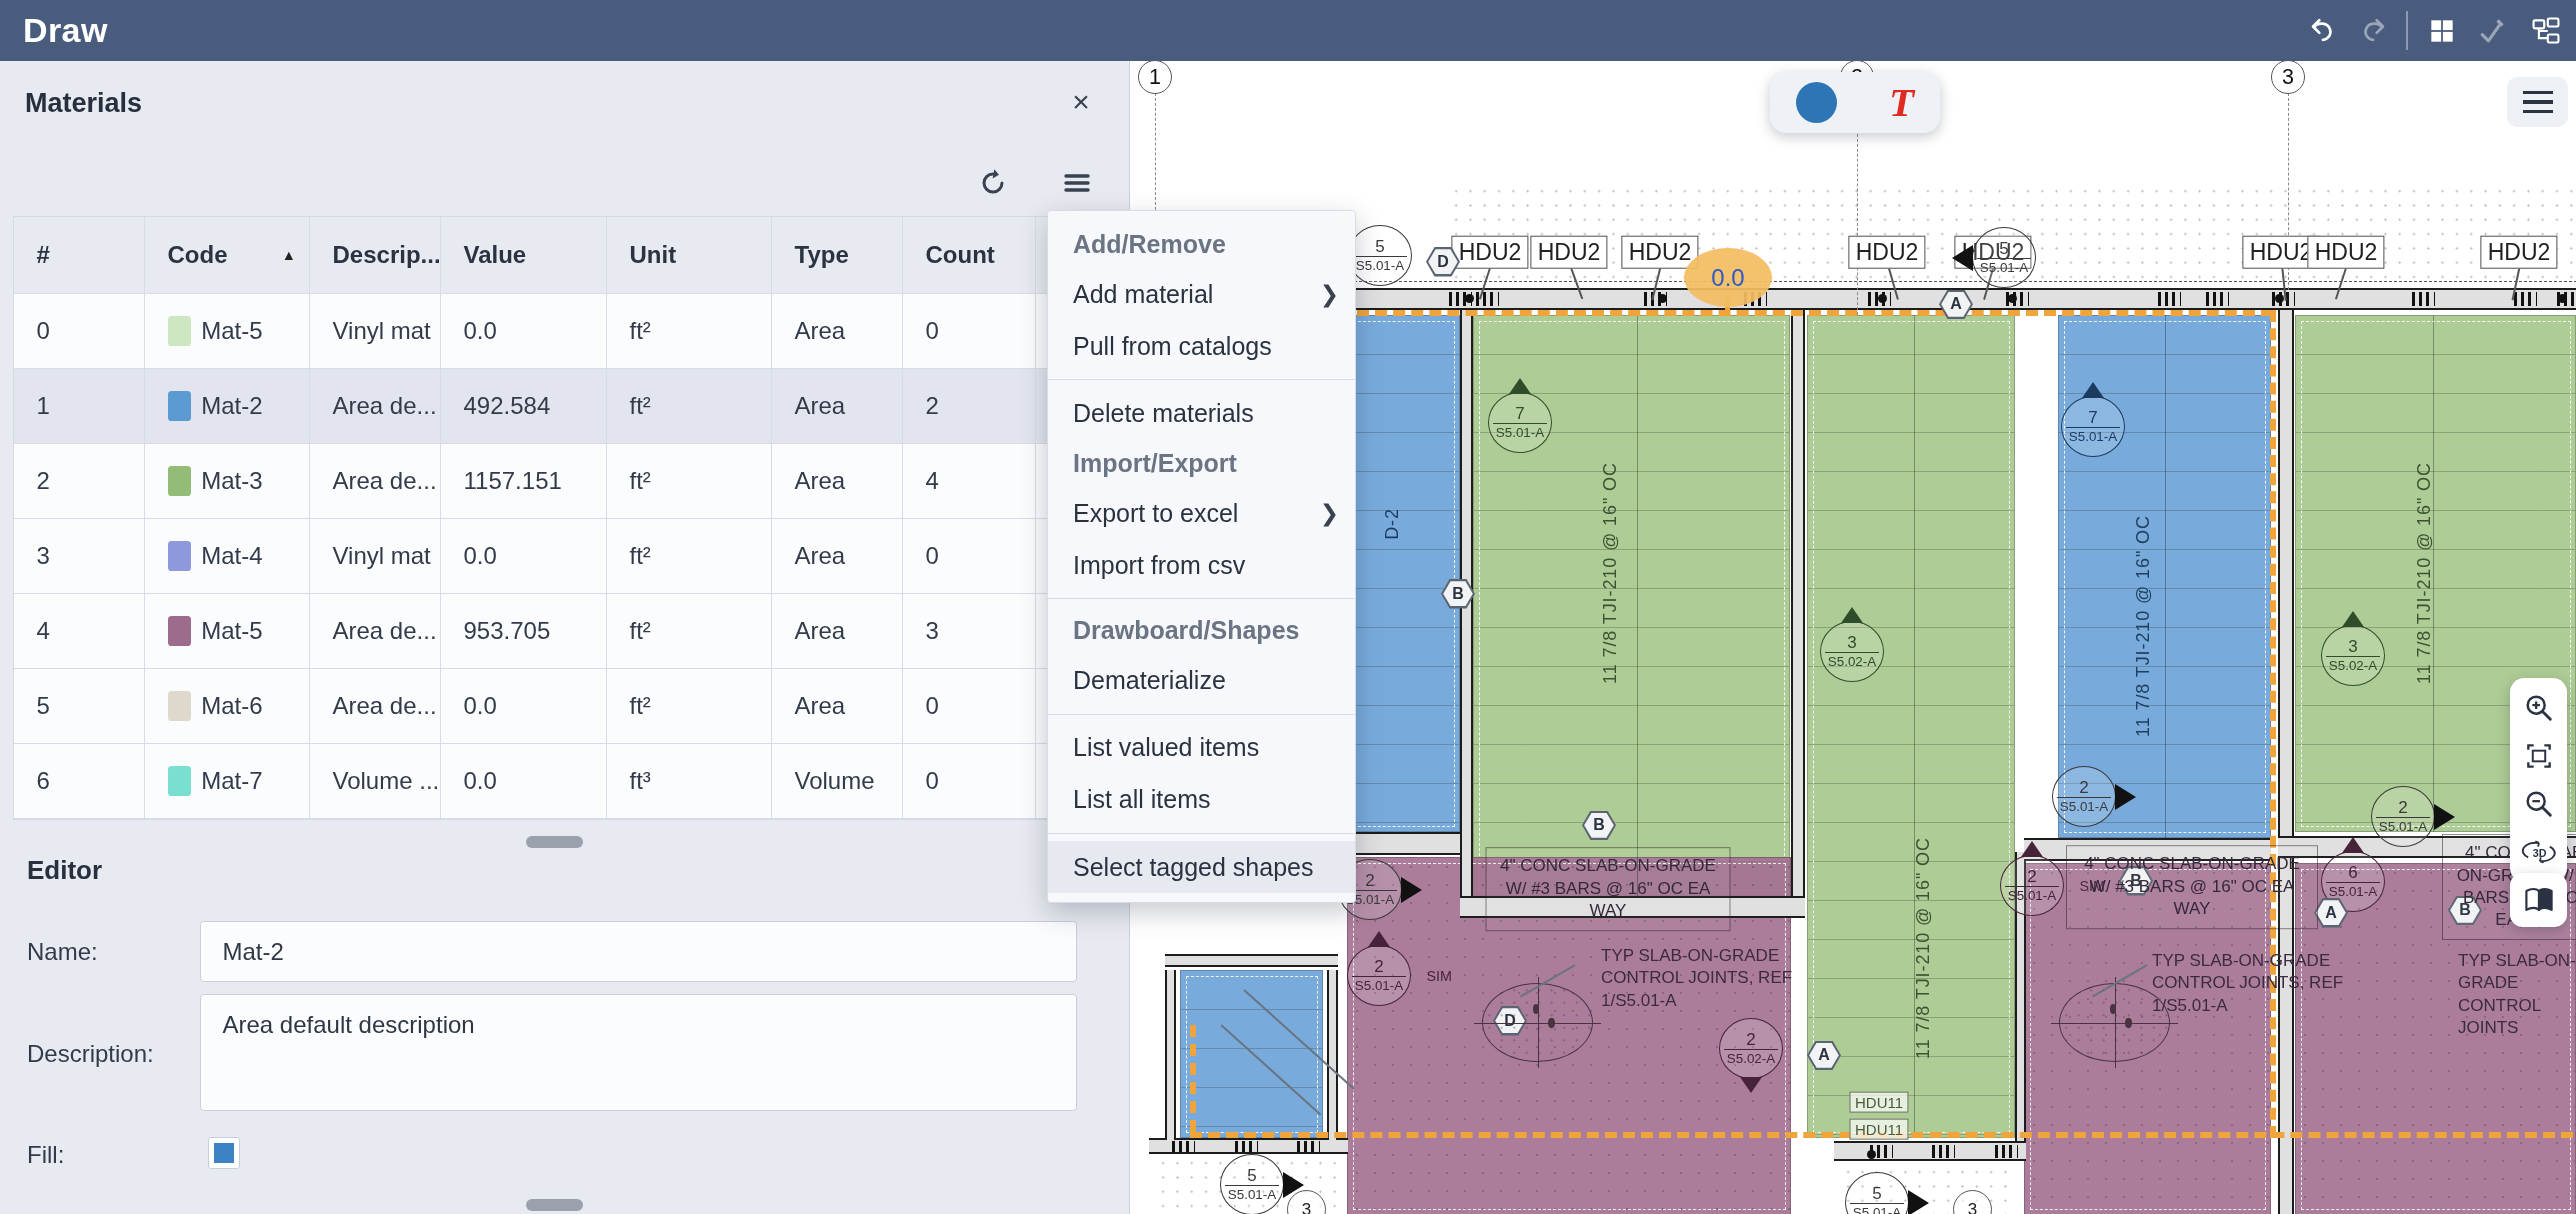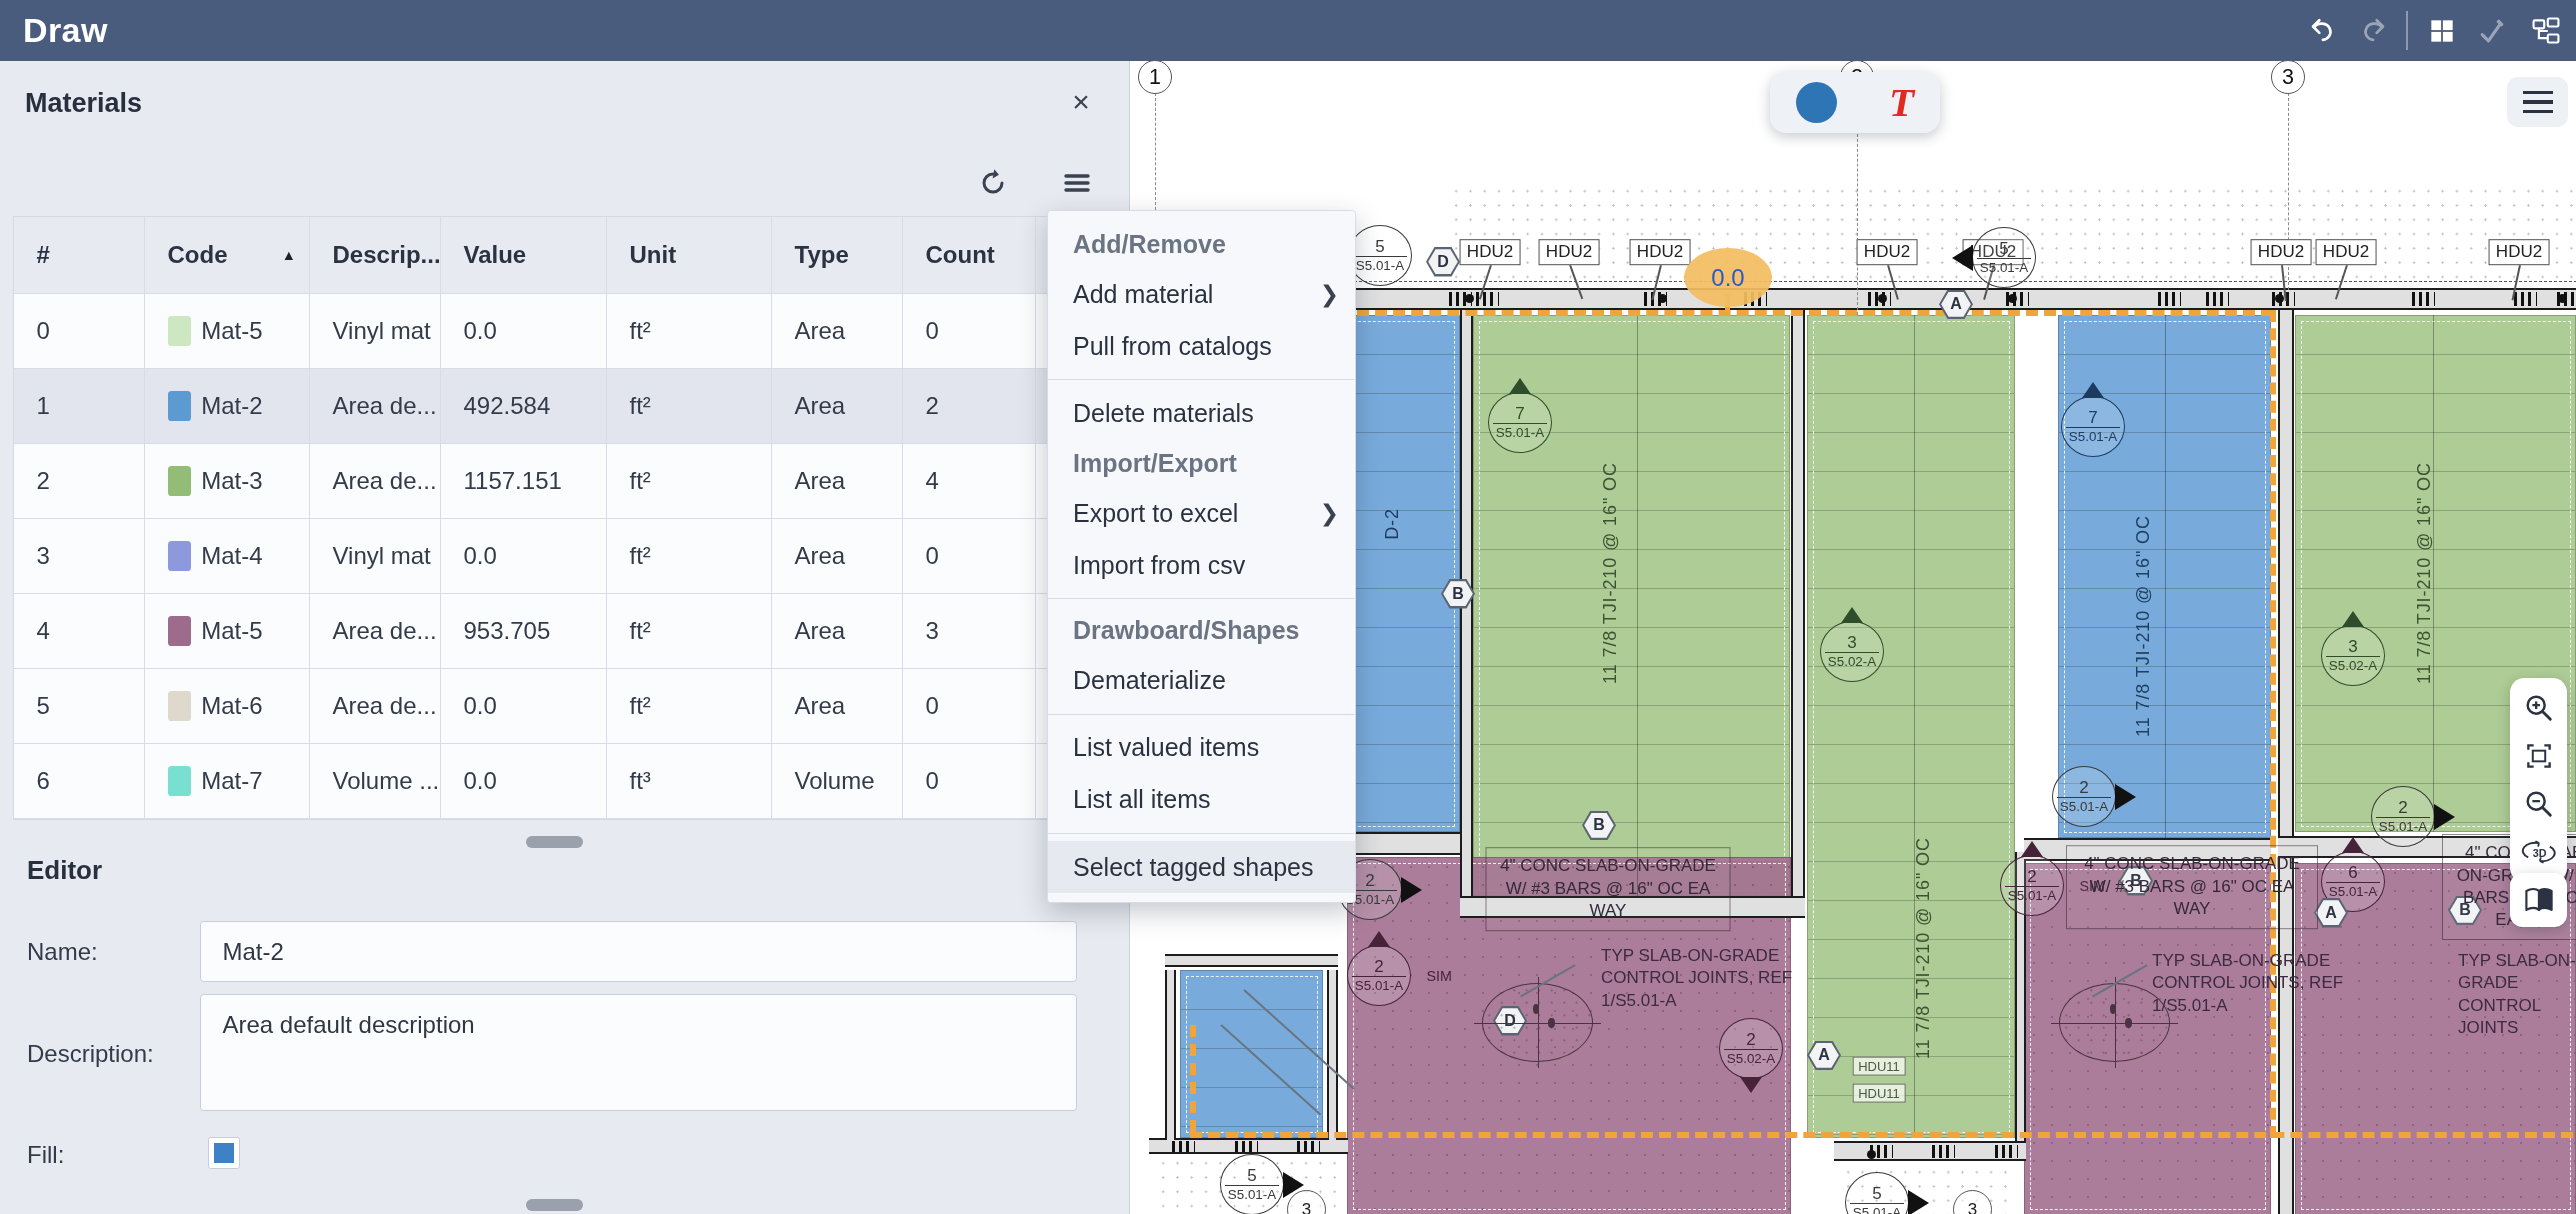--- a/index.html
+++ b/index.html
@@ -66,22 +66,22 @@
   .region .dashed-in { position:absolute; inset:4.5px; border:1.8px dashed rgba(255,255,255,.9); }
   .wall { background:#e0e0e0; }
   .wallh { border-top:2.7px solid #1c1c1c; border-bottom:2.7px solid #1c1c1c; }
   .wallv { border-left:2.7px solid #1c1c1c; border-right:2.7px solid #1c1c1c; }
   .hatch { background:repeating-linear-gradient(90deg,#111 0 2.7px, transparent 2.7px 7.2px); }
   .dotm { width:9px; height:9px; border-radius:50%; background:#111; }
   .dashv { border-left:1.8px dashed #8a8a8a; }
   .dashh { border-top:1.8px dashed #555; }
   .thinv { border-left:1.3px solid rgba(0,0,0,.3); }
   .conn { background:#f0a43c; width:4.5px; }
-  .hdu { border:1.8px solid #4f4f4f; background:#fff; font-size:17px; color:#222; padding:1.8px 6.3px; white-space:nowrap; }
-  .hdu.small { font-size:13px; padding:0.9px 4.5px; color:#4a5a40; border-color:#5c6a52; background:rgba(255,255,255,.7); }
+  .hdu { border:1.8px solid #4f4f4f; background:#fff; font-size:23px; color:#222; padding:1.8px 6.3px; white-space:nowrap; }
+  .hdu.small { font-size:15px; padding:0.9px 4.5px; color:#4a5a40; border-color:#5c6a52; background:rgba(255,255,255,.7);margin-top:36px; }
   .leader { position:absolute; width:1.8px; background:#555; transform-origin:top center; }
   .bubble { width:34px; height:34px; border:1.8px solid #555; border-radius:50%; background:#fff; display:flex; align-items:center; justify-content:center; font-size:21.5px; color:#111; }
   .ctag { width:64px; height:61px; border:1.8px solid #565656; border-radius:50%; display:flex; flex-direction:column; align-items:center; justify-content:center; background:rgba(255,255,255,.15); }
   .ctag .num { font-size:17px; line-height:19.7px; }
   .ctag .sheet { font-size:13.4px; line-height:16px; border-top:1.3px solid #565656; padding:0.9px 2.7px 0 2.7px; }
   .ctag-wrap { display:flex; align-items:center; }
   .tri { width:0; height:0; }
   .suffix { font-size:14.3px; margin-left:3.6px; }
   .hex { width:34px; height:29.5px; clip-path:polygon(25% 0,75% 0,100% 50%,75% 100%,25% 100%,0 50%); background:#5a6472; position:relative; display:flex; align-items:center; justify-content:center; }
   .hex .hex-in { position:absolute; inset:2.2px; clip-path:polygon(25% 0,75% 0,100% 50%,75% 100%,25% 100%,0 50%); background:rgba(255,255,255,.92); display:flex; align-items:center; justify-content:center; font-size:16px; font-weight:bold; color:#2c3340; }

